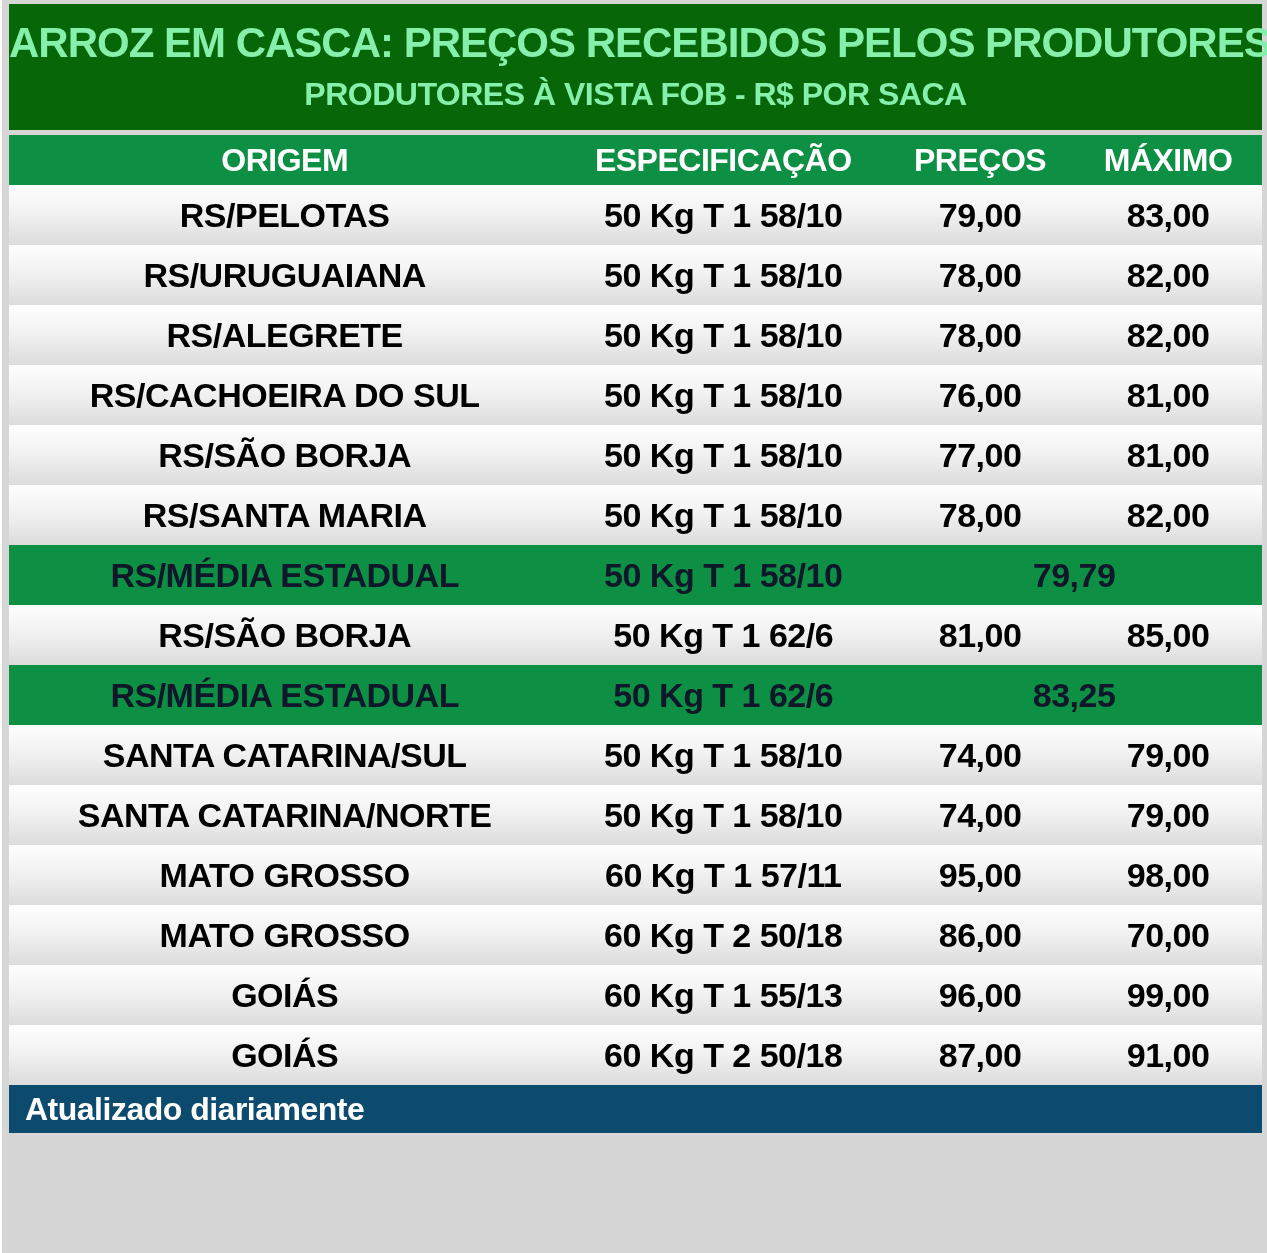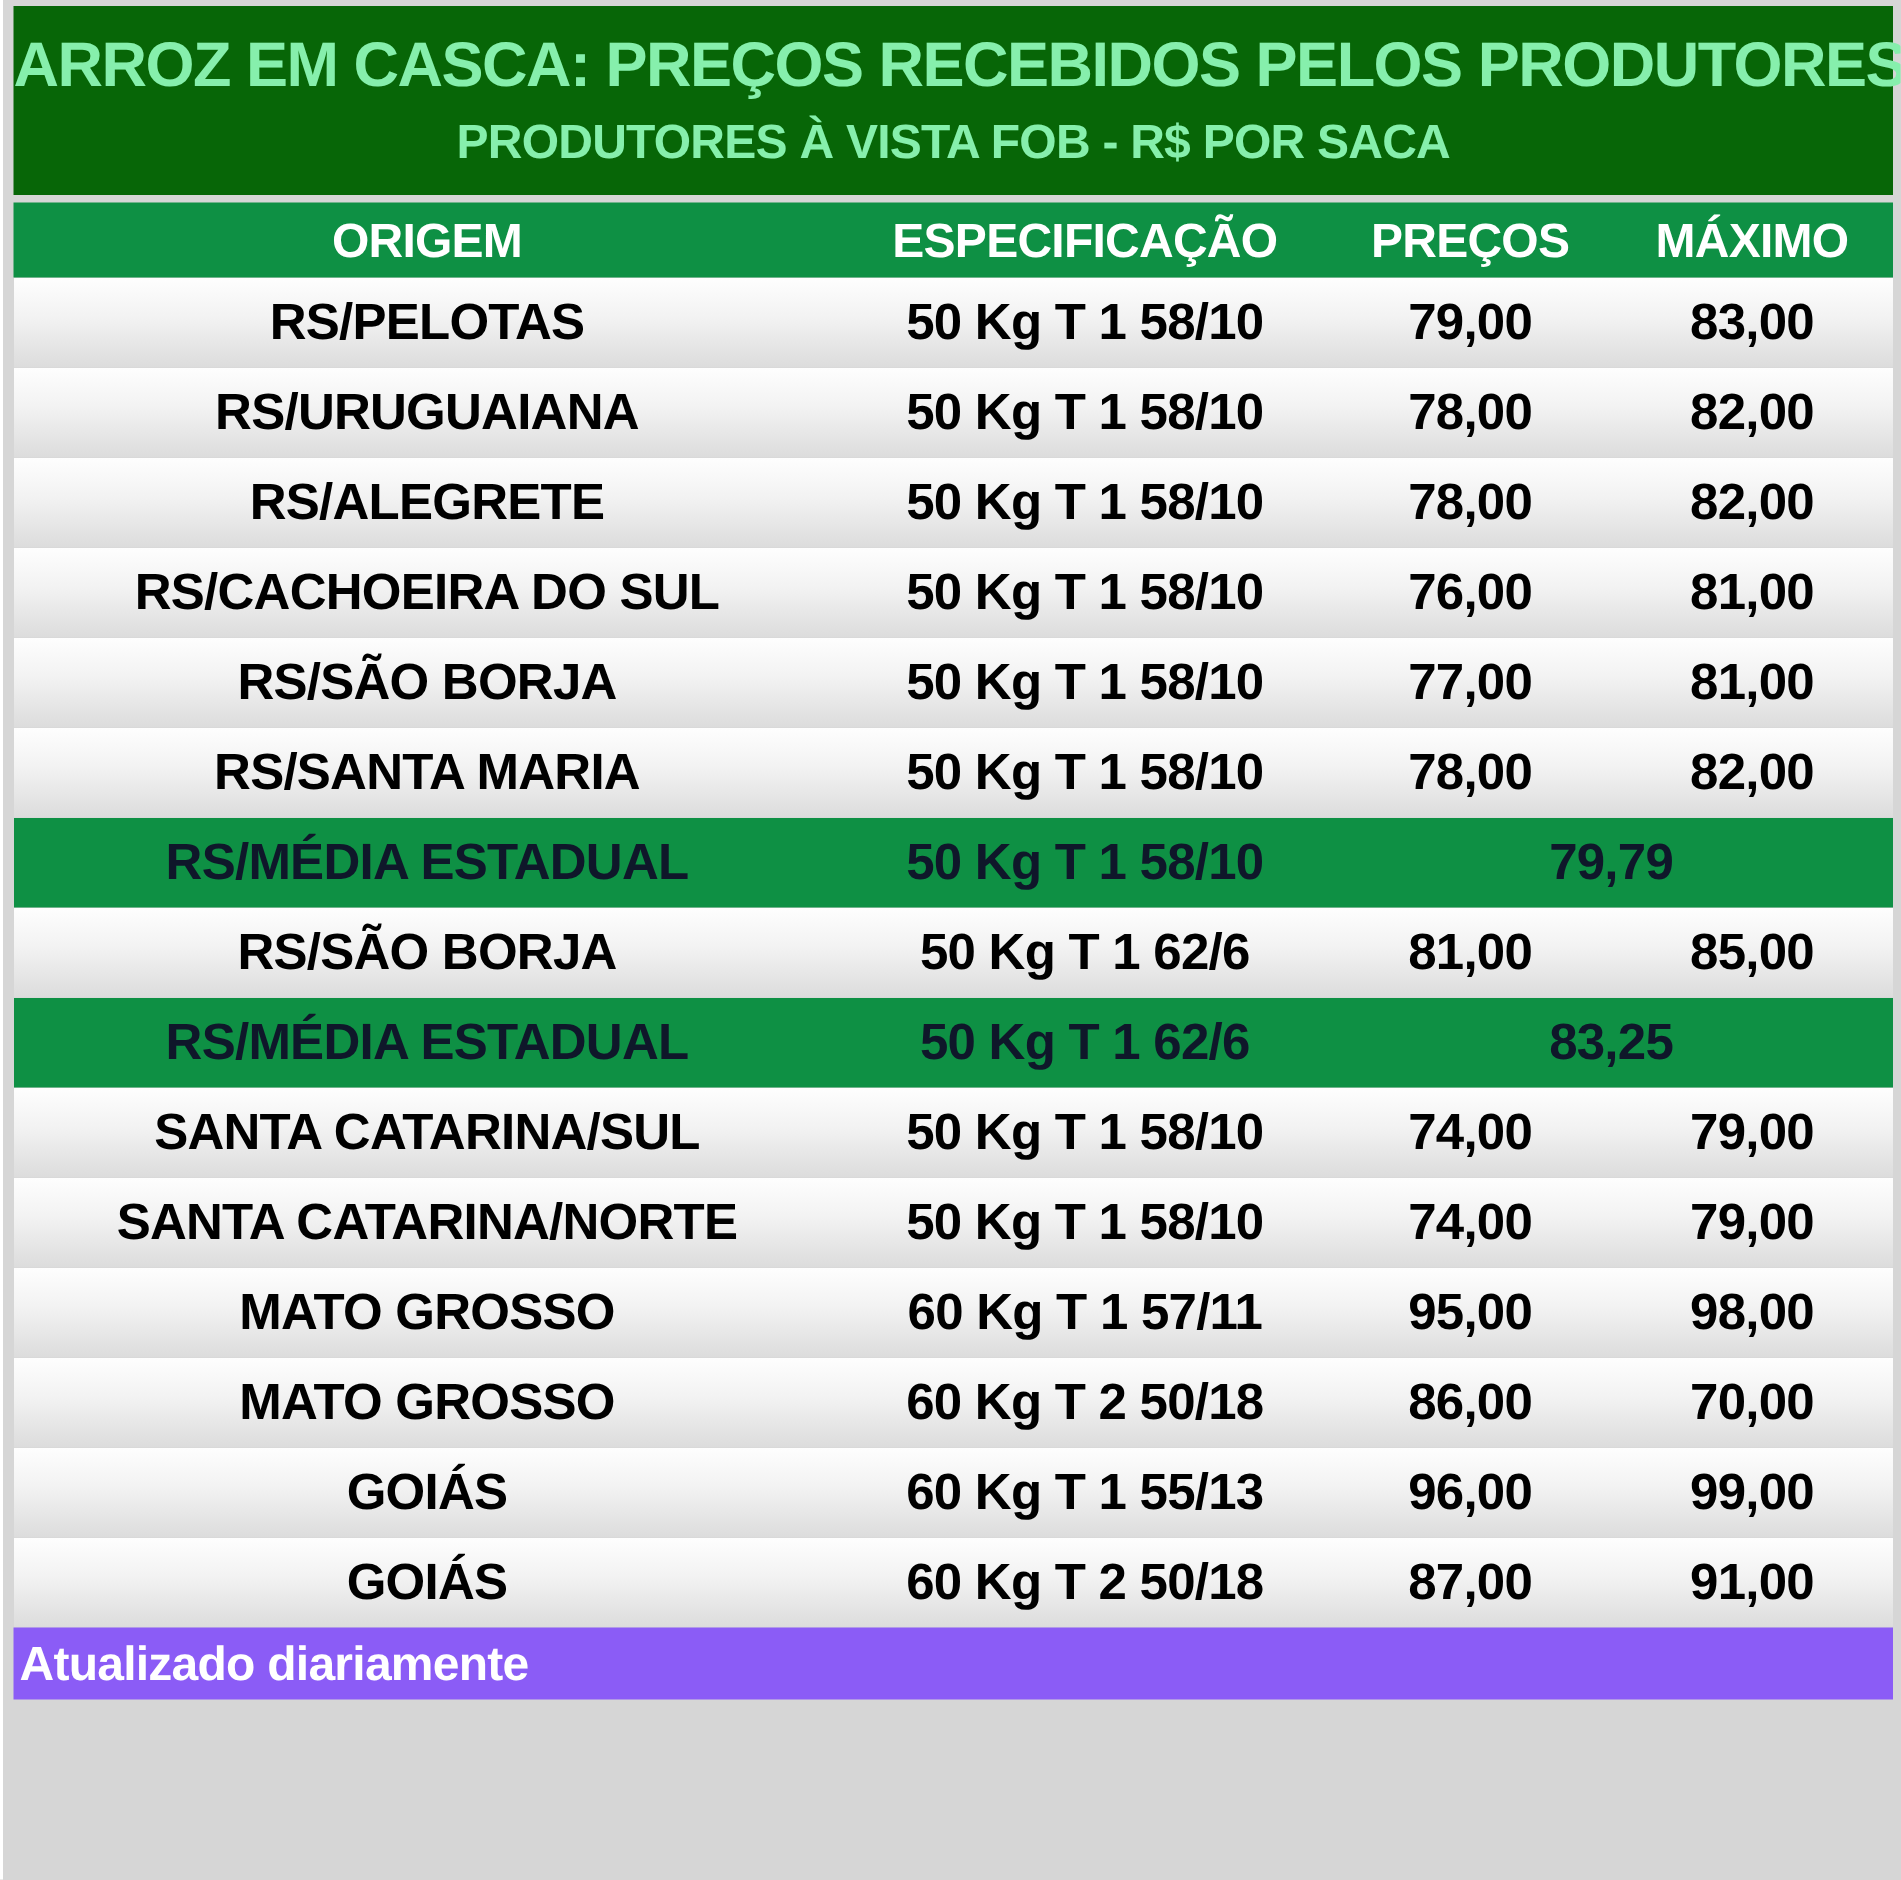--- a/index.html
+++ b/index.html
@@ -81,26 +81,26 @@
   }
   tbody tr.data td {
     background: linear-gradient(180deg, #fefefe 0%, #f2f2f2 45%, #dcdcdc 100%);
   }
   tbody tr.average td {
     background: #0e9044;
     color: #0f172a;
   }
   
   .footer-bar {
-    background: #8b5cf6;
+    background: #0c4a6e;
     color: #ffffff;
     height: 48px;
     display: flex;
     align-items: center;
-    padding-left: 4px;
+    padding-left: 16px;
     font-size: 32px;
     font-weight: bold;
     font-stretch: condensed;
     letter-spacing: -0.5px;
   }
 </style>
 </head>
 <body>
 
 <div class="wrap">

